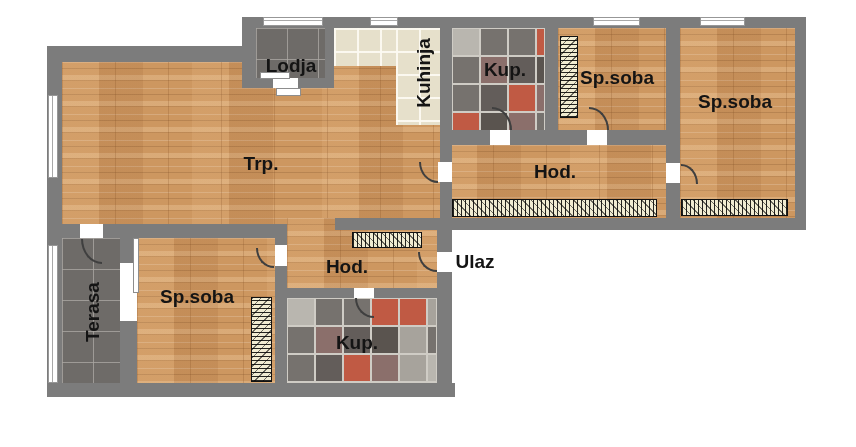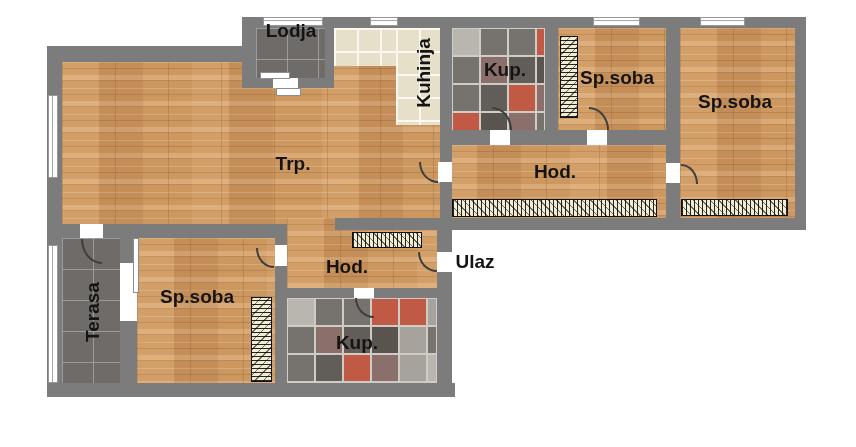--- a/index.html
+++ b/index.html
@@ -149,22 +149,22 @@
 
   <div class="arc bl" style="left:81px;top:239px;width:21px;height:25px;"></div>
   <div class="arc bl" style="left:419px;top:162px;width:19px;height:21px;"></div>
   <div class="arc tr" style="left:492px;top:107px;width:20px;height:23px;"></div>
   <div class="arc tr" style="left:589px;top:107px;width:20px;height:23px;"></div>
   <div class="arc tr" style="left:681px;top:164px;width:17px;height:20px;"></div>
   <div class="arc bl" style="left:256px;top:248px;width:18px;height:20px;"></div>
   <div class="arc bl" style="left:418px;top:252px;width:19px;height:20px;"></div>
   <div class="arc bl" style="left:355px;top:298px;width:19px;height:20px;"></div>
 
-  <span class="lbl" style="left:293px;top:164px;text-align:center;">Trp.</span>
-  <span class="lbl" style="left:291px;top:31px;">Lodja</span>
+  <span class="lbl" style="left:261px;top:164px;text-align:center;">Trp.</span>
+  <span class="lbl" style="left:291px;top:66px;">Lodja</span>
   <span class="lbl vert" style="left:424px;top:73px;">Kuhinja</span>
   <span class="lbl" style="left:505px;top:70px;">Kup.</span>
   <span class="lbl" style="left:617px;top:78px;">Sp.soba</span>
   <span class="lbl" style="left:735px;top:102px;">Sp.soba</span>
   <span class="lbl" style="left:555px;top:172px;">Hod.</span>
   <span class="lbl vert" style="left:93px;top:312px;">Terasa</span>
   <span class="lbl" style="left:197px;top:297px;">Sp.soba</span>
   <span class="lbl" style="left:347px;top:267px;">Hod.</span>
   <span class="lbl" style="left:357px;top:343px;">Kup.</span>
   <span class="lbl" style="left:475px;top:262px;">Ulaz</span>

